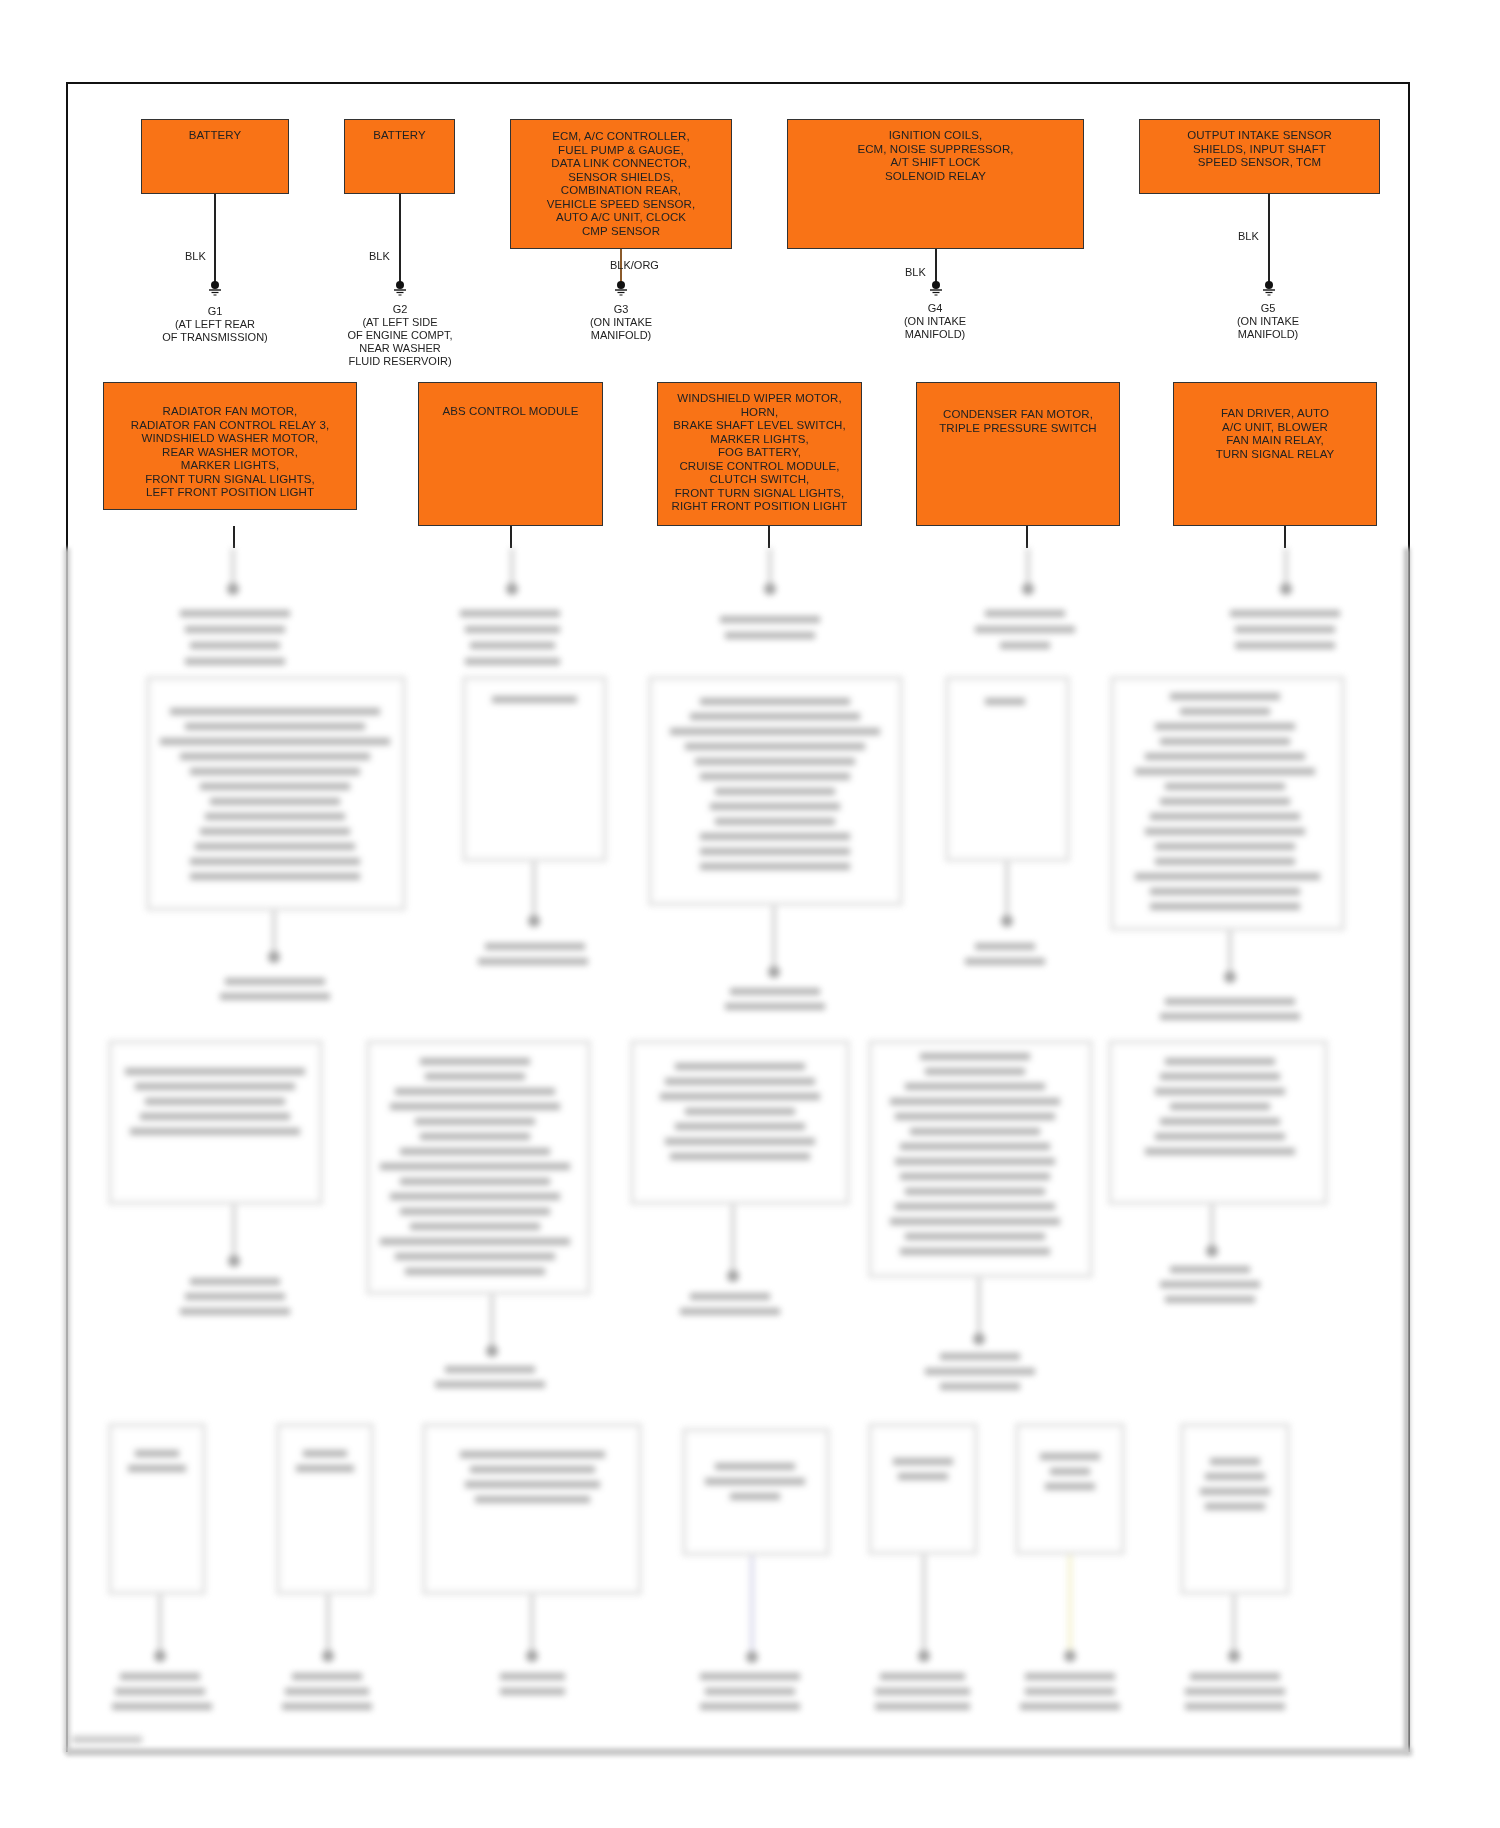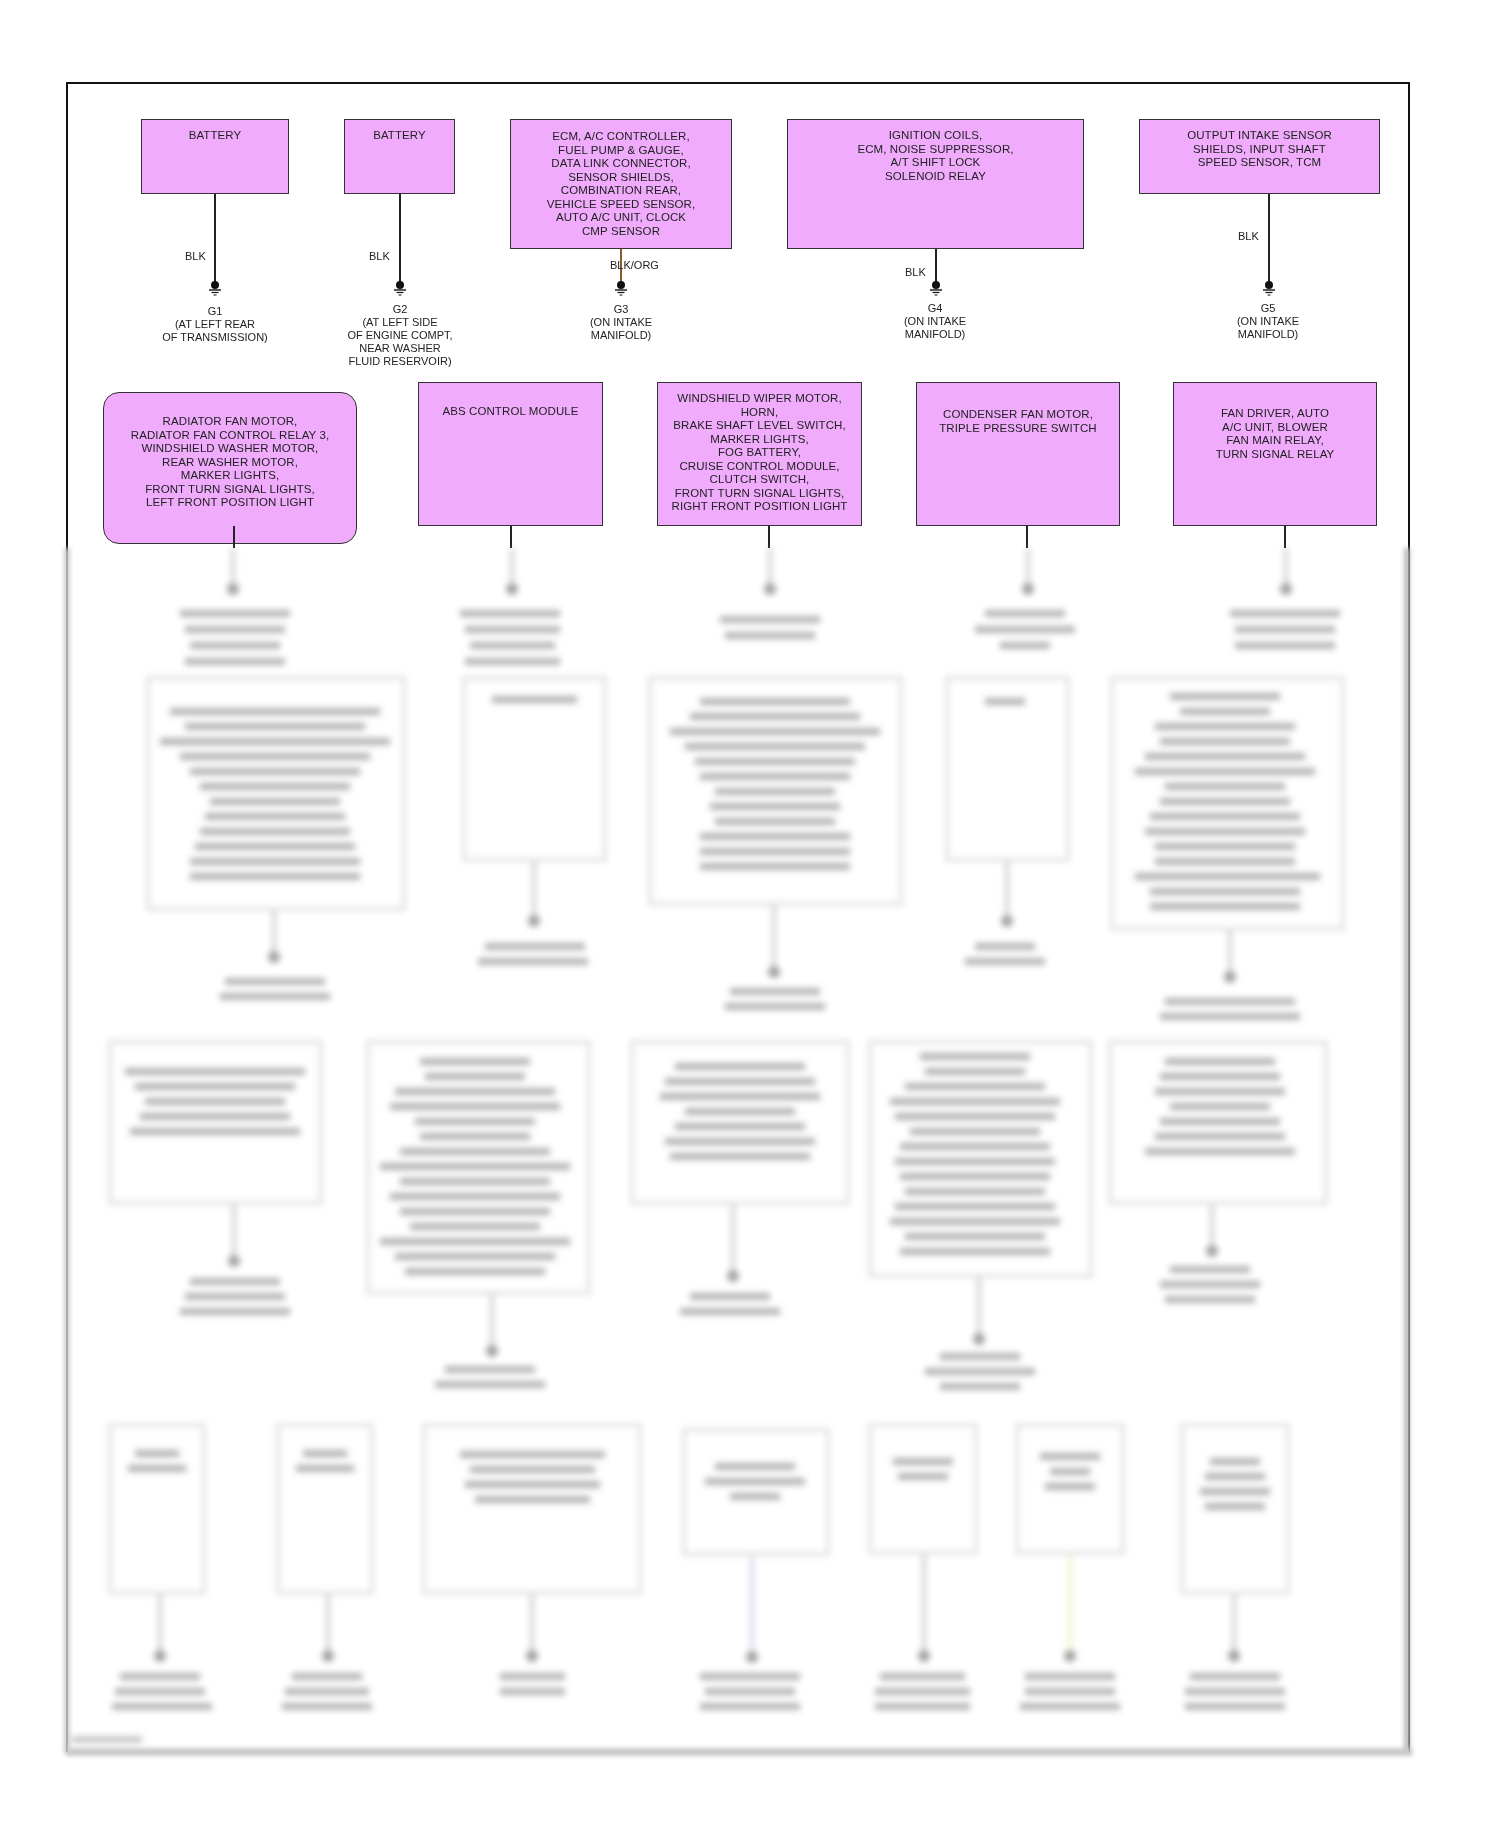--- a/index.html
+++ b/index.html
@@ -1,20 +1,20 @@
 <!DOCTYPE html>
 <html><head>
 <meta charset="utf-8">
 <style>
   html, body { margin: 0; padding: 0; background: #ffffff; }
   body { width: 1500px; height: 1828px; position: relative; overflow: hidden;
          font-family: "Liberation Sans", sans-serif; color: #222; }
   .frame { position: absolute; left: 66px; top: 82px; width: 1344px; height: 1670px;
            border: 2px solid #111; border-bottom: none; box-sizing: border-box; }
-  .box { position: absolute; border: 1.5px solid #333; background: #f0abfc; box-sizing: border-box;
+  .box { position: absolute; border: 1.5px solid #333; background: #f97316; box-sizing: border-box;
          text-align: center; font-size: 11.5px; line-height: 13.5px; letter-spacing: 0.1px; }
   .box .lines { padding-top: 9px; }
   .box .lines div { white-space: nowrap; }
   .wire { position: absolute; width: 2px; background: #222; }
   .wire.org { background: #8a5a2b; }
   .wlabel { position: absolute; font-size: 11px; }
   .gnd { position: absolute; width: 16px; height: 16px; }
   .gtext { position: absolute; text-align: center; font-size: 11px; line-height: 13px; width: 200px; }
   .blur-region { position: absolute; left: 60px; top: 548px; width: 1360px; height: 1210px;
                  filter: blur(3px); opacity: 0.55; }
@@ -140,21 +140,21 @@
       <line x1="6.5" y1="15" x2="9.5" y2="15" stroke="#111" stroke-width="1"></line>
     </svg>
   <div class="gtext" style="left:1168px;top:302px;">
     <div>G5</div>
       <div>(ON INTAKE</div>
       <div>MANIFOLD)</div>
   </div>
 </div>
 
 <div>
-  <div class="box" style="left:103px;top:392px;width:254px;height:152px;border-radius:16px;">
+  <div class="box" style="left:103px;top:382px;width:254px;height:128px;">
     <div class="lines" style="padding-top:22px;">
       <div>RADIATOR FAN MOTOR,</div>
         <div>RADIATOR FAN CONTROL RELAY 3,</div>
         <div>WINDSHIELD WASHER MOTOR,</div>
         <div>REAR WASHER MOTOR,</div>
         <div>MARKER LIGHTS,</div>
         <div>FRONT TURN SIGNAL LIGHTS,</div>
         <div>LEFT FRONT POSITION LIGHT</div>
     </div>
   </div>

